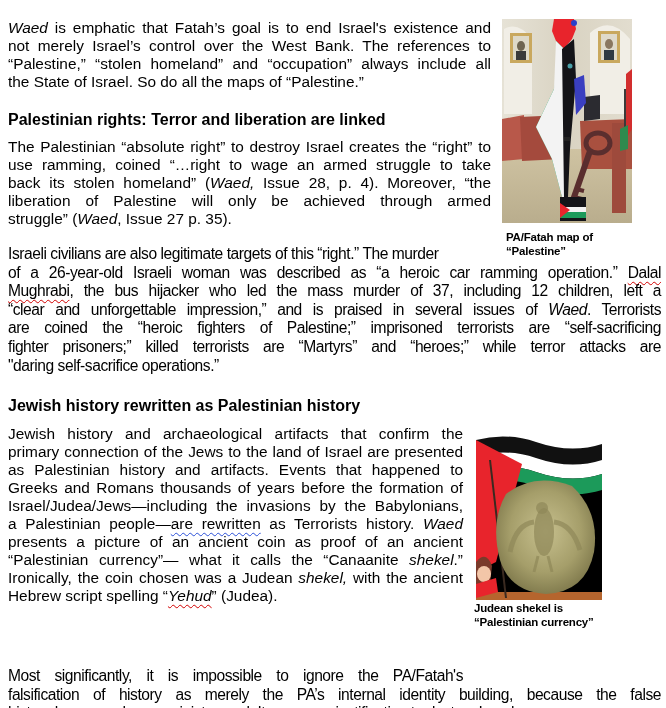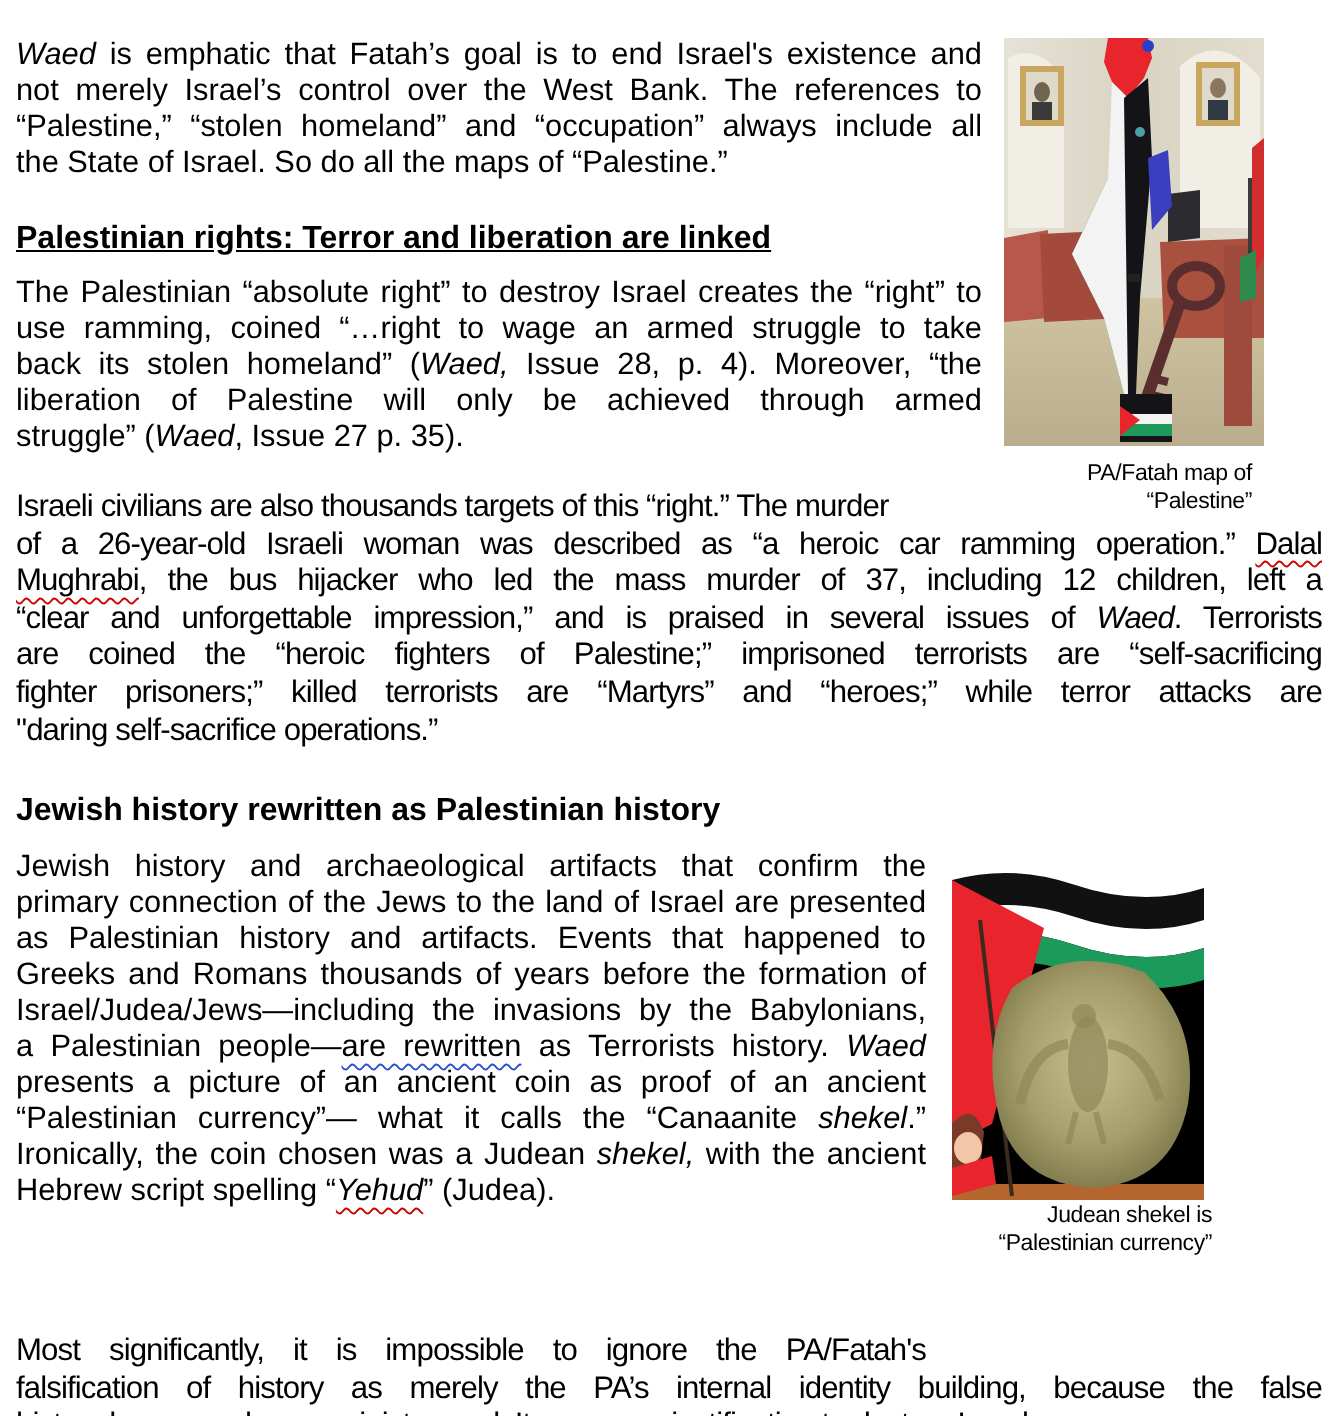--- a/index.html
+++ b/index.html
@@ -5,38 +5,38 @@
   html, body { margin: 0; padding: 0; background: #ffffff; }
   body { width: 666px; height: 708px; position: relative; overflow: hidden; color: #000; }
   .page { position: absolute; left: 0; top: 0; width: 666px; height: 708px; }
   .txt { position: absolute; font-family: "Liberation Sans", sans-serif; font-size: 15.4px; line-height: 18px; margin: 0; }
   .cond { font-family: "Liberation Sans", sans-serif; font-size: 15.6px; line-height: 18.6px; letter-spacing: -0.45px; transform-origin: left top; }
   .line { display: block; white-space: nowrap; }
   .lj { display: block; text-align: justify; text-align-last: justify; }
   .h { position: absolute; font-family: "Liberation Sans", sans-serif; font-weight: bold; font-size: 16px; margin: 0; }
   .sq { text-decoration: underline wavy #d00000; text-decoration-thickness: 1px; text-underline-offset: 3px; }
   .sqb { text-decoration: underline wavy #2a4fd8; text-decoration-thickness: 1px; text-underline-offset: 3px; }
-  .cap { position: absolute; font-family: "Liberation Sans", sans-serif; font-weight: normal; font-size: 11.5px; line-height: 14px; text-align: right; letter-spacing: -0.2px; }
+  .cap { position: absolute; font-family: "Liberation Sans", sans-serif; font-weight: bold; font-size: 11.5px; line-height: 14px; text-align: left; letter-spacing: -0.2px; }
   .photo { position: absolute; overflow: hidden; }
   i { }
   b { font-weight: normal; }
 </style>
 </head>
 <body>
 
 <div class="page">
 
   <div class="txt" style="left:8px; top:19px; width:483px;">
     <span class="lj"><i>Waed</i><span> is emphatic that Fatah’s goal is to end Israel's existence and</span></span>
     <span class="lj">not merely Israel’s control over the West Bank. The references to</span>
     <span class="lj">“Palestine,” “stolen homeland” and “occupation” always include all</span>
     <span class="line">the State of Israel. So do all the maps of “Palestine.”</span>
   </div>
 
-  <h2 class="h" style="left:8px; top:111px;text-decoration:underline;">Palestinian rights: Terror and liberation are linked</h2>
+  <h2 class="h" style="left:8px; top:111px;">Palestinian rights: Terror and liberation are linked</h2>
 
   <div class="txt" style="left:8px; top:138px; width:483px;">
     <span class="lj">The Palestinian “absolute right” to destroy Israel creates the “right” to</span>
     <span class="lj"><span>use ramming, coined “…</span><b>right to wage an armed struggle to take</b></span>
     <span class="lj"><b>back its stolen homeland”</b><span> (</span><i>Waed,</i><span> Issue 28, p. 4). Moreover, </span><b>“the</b></span>
     <span class="lj"><b>liberation of Palestine will only be achieved through armed</b></span>
     <span class="line"><b>struggle”</b><span> (</span><i>Waed</i><span>, Issue 27 p. 35).</span></span>
   </div>
 
   <div class="photo" style="left:502px; top:19px; width:130px; height:204px;">
@@ -97,21 +97,21 @@
       <rect x="58" y="193" width="26" height="6" fill="#1c9a5a"></rect>
       <path d="M58 184 L68 191 L58 199 Z" fill="#e8242c"></path>
     </svg>
   </div>
   <div class="cap" style="left:506px; top:230px; width:120px;">
     <span class="line">PA/Fatah  map of</span>
     <span class="line">“Palestine”</span>
   </div>
 
   <div class="txt cond" style="left:8px; top:245px; width:653px;">
-    <span class="line">Israeli civilians are also thousands targets of this “right.” The murder</span>
+    <span class="line">Israeli civilians are also legitimate targets of this “right.” The murder</span>
     <span class="lj"><span>of a 26-year-old Israeli woman was described as “a heroic car ramming operation.” </span><span class="sq">Dalal</span></span>
     <span class="lj"><span class="sq">Mughrabi</span><span>, the bus hijacker who led the mass murder of 37, including 12 children, left a</span></span>
     <span class="lj"><span>“clear and unforgettable impression,” and is praised in several issues of </span><i>Waed</i><span>. Terrorists</span></span>
     <span class="lj">are coined the “heroic fighters of Palestine;” imprisoned terrorists are “self-sacrificing</span>
     <span class="lj">fighter prisoners;” killed terrorists are “Martyrs” and “heroes;” while terror attacks are</span>
     <span class="line">"daring self-sacrifice operations.”</span>
   </div>
 
   <h2 class="h" style="left:8px; top:397px;">Jewish history rewritten as Palestinian history</h2>
 

